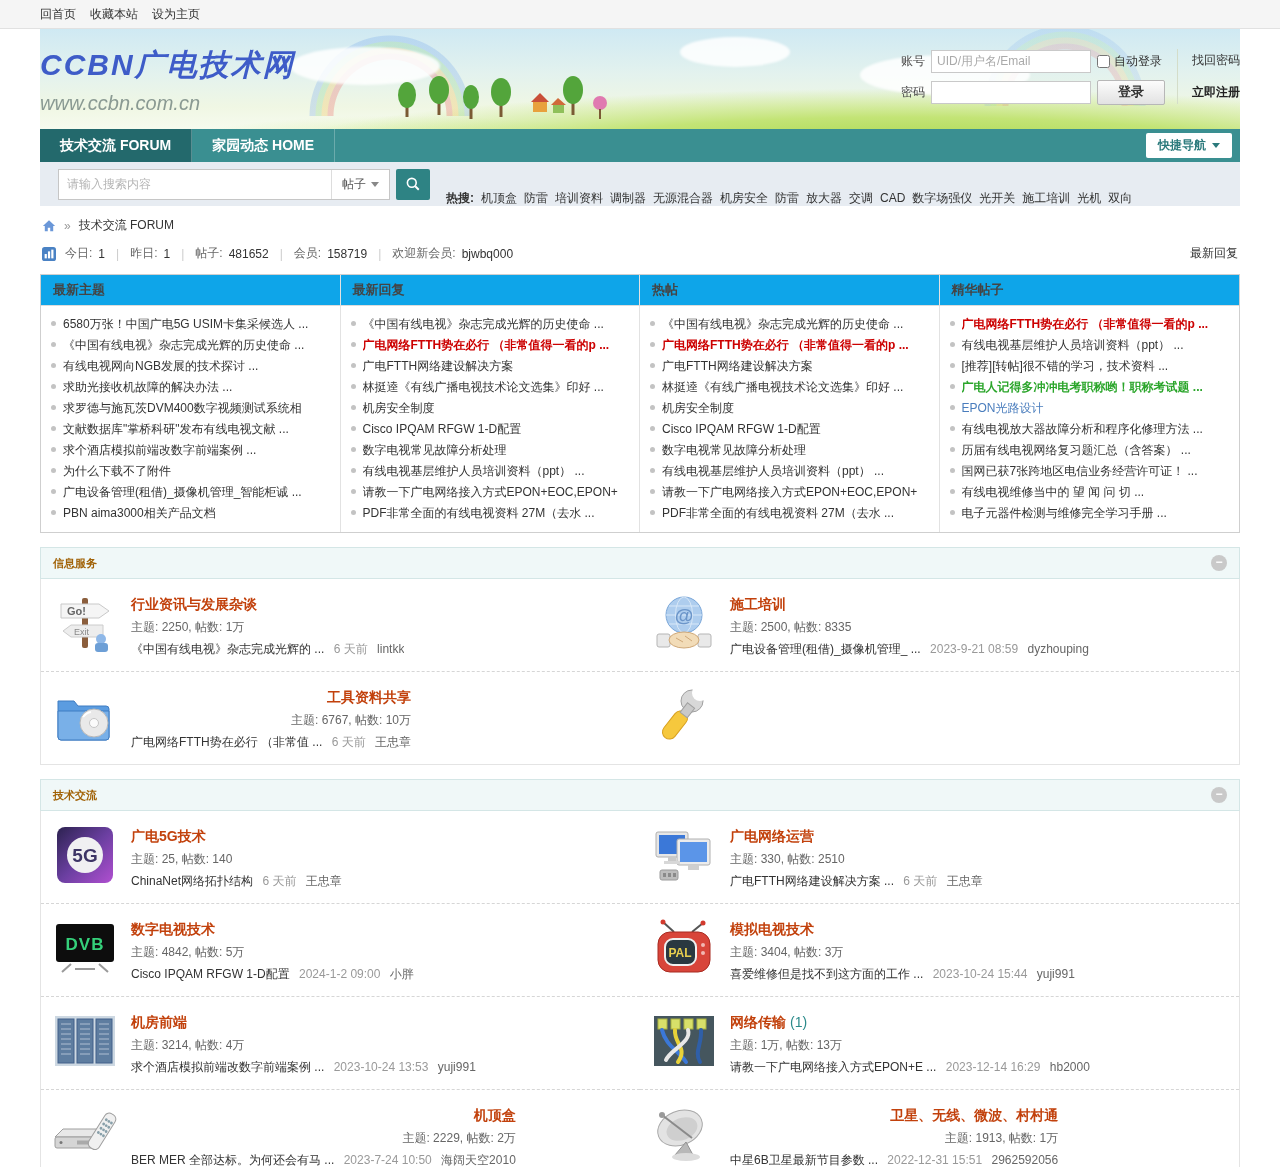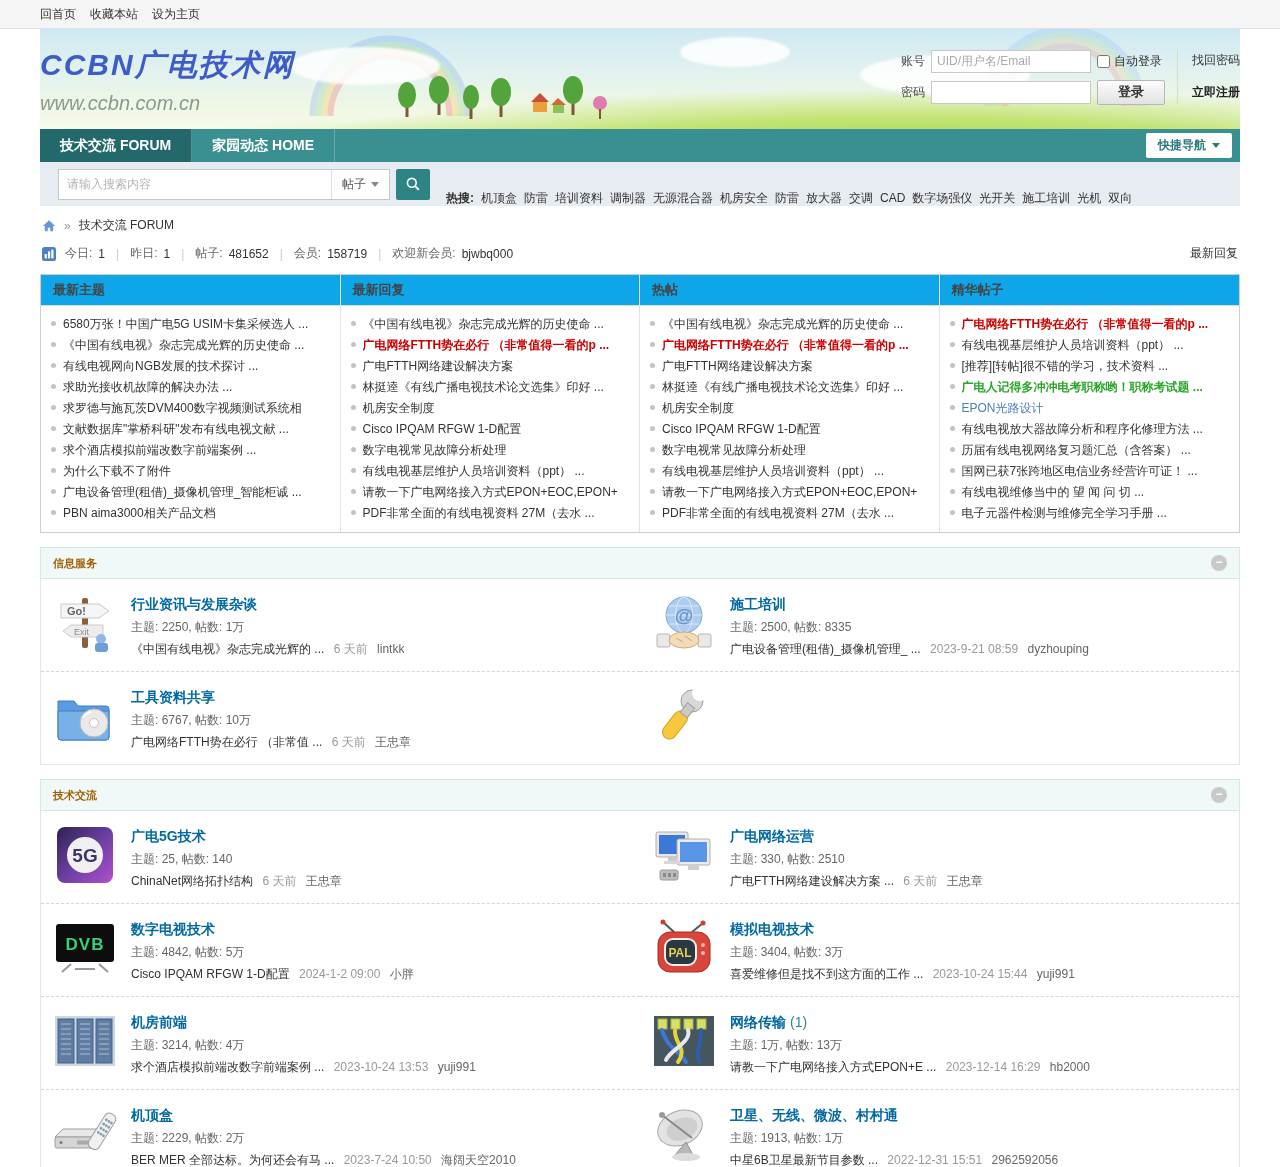--- a/index.html
+++ b/index.html
@@ -105,25 +105,25 @@
   .p4-col a.blue { color:#4a7dbd; }
 
   
   .section-bar { margin-top:14px; background:#f0f8f8; border:1px solid #d4e6e6;
     padding:7px 12px; display:flex; align-items:center; }
   .section-bar .sec-title { color:#a16207; font-weight:bold; font-size:11px; }
   .collapse { margin-left:auto; width:16px; height:16px; border-radius:50%; background:#c9c9c9;
     color:#fff; font-weight:bold; line-height:15px; text-align:center; font-size:12px; cursor:pointer; }
   .forums { display:grid; grid-template-columns:1fr 1fr; border:1px solid #e4e4e4; border-top:0; }
   .forum { display:flex; gap:14px; padding:15px 12px 13px 12px; border-bottom:1px dashed #d6d6d6; min-height:92px; }
-  .forums .forum:nth-last-child(-n+2) { border-bottom:0; }
+  .forums .forum:nth-last-child(-n+2) { border-bottom:0;text-align:right; }
   .ficon { flex:none; width:64px; height:58px; cursor:pointer; }
   .fbody { display:flex; flex-direction:column; gap:5px; padding-top:2px; min-width:0; }
   .fname { font-size:14px; font-weight:bold; color:#222; }
-  .fname a { color:#0369a1; }
+  .fname a { color:#c2410c; }
   .fname .fbadge { color:#2b8a8a; font-weight:normal; margin-left:4px; }
   .fstats { color:#666; }
   .flast { color:#333; white-space:nowrap; overflow:hidden; text-overflow:ellipsis; }
   .flast .fdate { color:#999; margin-left:6px; }
   .flast .fuser { color:#666; margin-left:6px; }
 </style>
 </head>
 <body>
 
 <div class="topbar">

